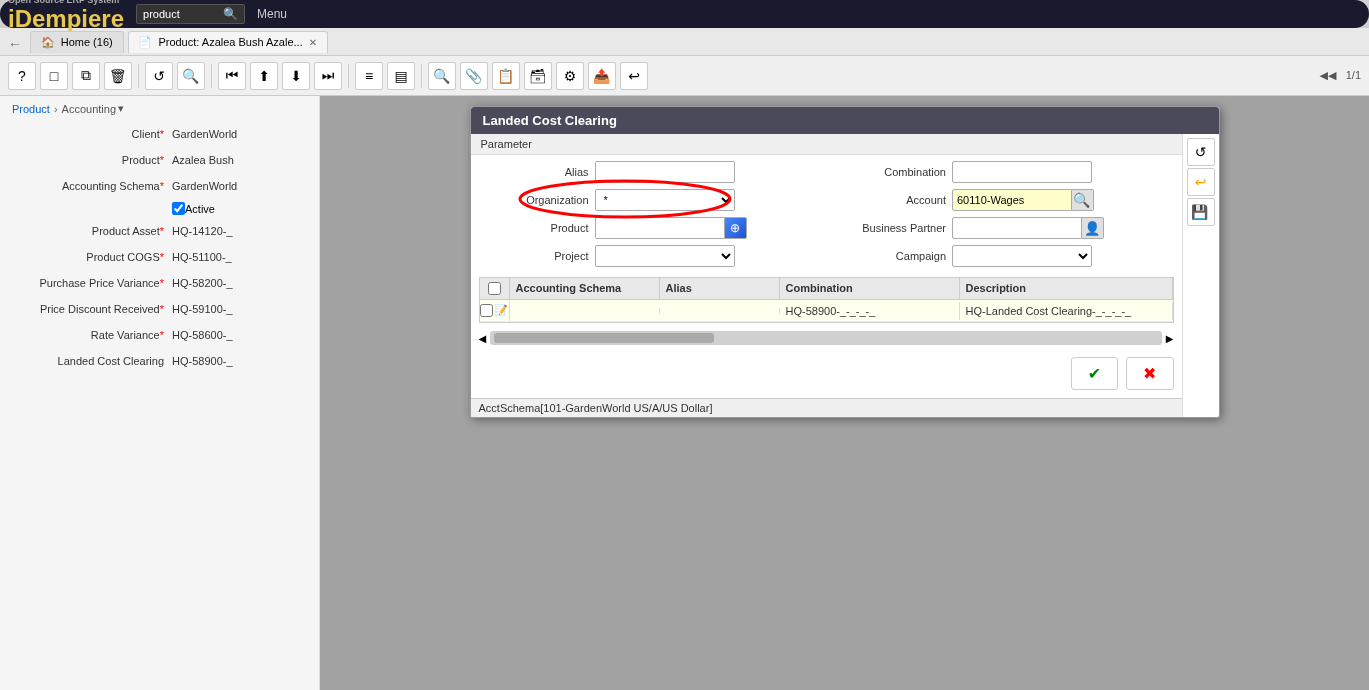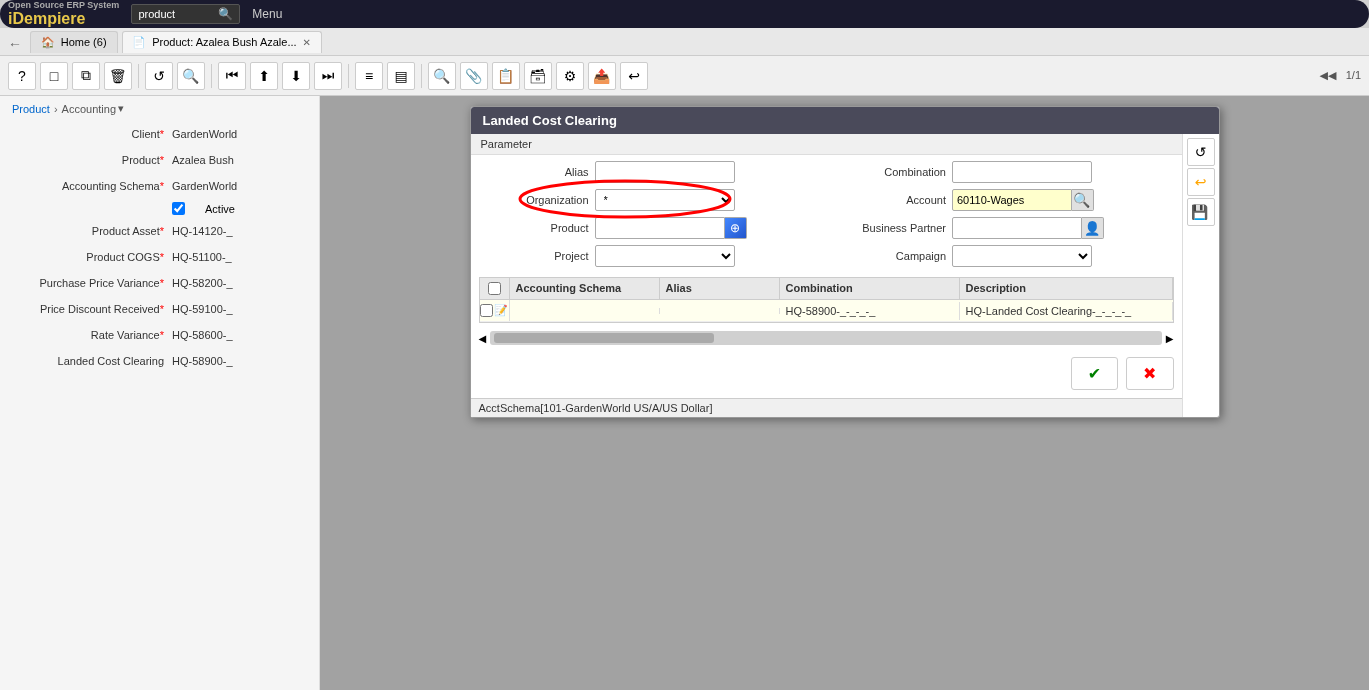--- a/index.html
+++ b/index.html
@@ -108,35 +108,35 @@
     .modal-inner { display: flex; }
     .modal-form { flex: 1; }
   </style>
 </head>
 <body>
 
 <div class="top-bar">
   <div class="top-bar-left">
     <div class="logo">
       <span>Open Source ERP System</span>
-      <span style="font-size:16px;color:#e8c84a;">iDempiere</span>
+      <span style="font-size:24px;color:#e8c84a;">iDempiere</span>
     </div>
     <div class="search-box">
       <input type="text" value="product" placeholder="product" style="">
       <span style="color:#aaa;cursor:pointer;">🔍</span>
     </div>
     <span class="menu-btn">Menu</span>
   </div>
 </div>
 
 <div class="tab-bar">
   <span class="tab-back">←</span>
   <div class="tab home">
     <span>🏠</span>
-    <span>Home (6)</span>
+    <span>Home (16)</span>
   </div>
   <div class="tab" style="margin-left:4px;">
     <span>📄</span>
     <span>Product: Azalea Bush Azale...</span>
     <span class="tab-close">✕</span>
   </div>
 </div>
 
 <div class="toolbar">
   <button class="toolbar-btn">?</button>
@@ -189,21 +189,21 @@
     <div class="field-row">
       <span class="field-label required">Product</span>
       <span class="field-value">Azalea Bush</span>
     </div>
     <div class="field-row">
       <span class="field-label required">Accounting Schema</span>
       <span class="field-value">GardenWorld</span>
     </div>
     <div class="checkbox-row">
       <input type="checkbox" checked="" style="">
-      <span style="margin-left:20px;font-size:11px;">Active</span>
+      <span style="margin-left:0;font-size:11px;">Active</span>
     </div>
     <div class="field-row">
       <span class="field-label required">Product Asset</span>
       <span class="field-value">HQ-14120-_</span>
     </div>
     <div class="field-row">
       <span class="field-label required">Product COGS</span>
       <span class="field-value">HQ-51100-_</span>
     </div>
     <div class="field-row">

